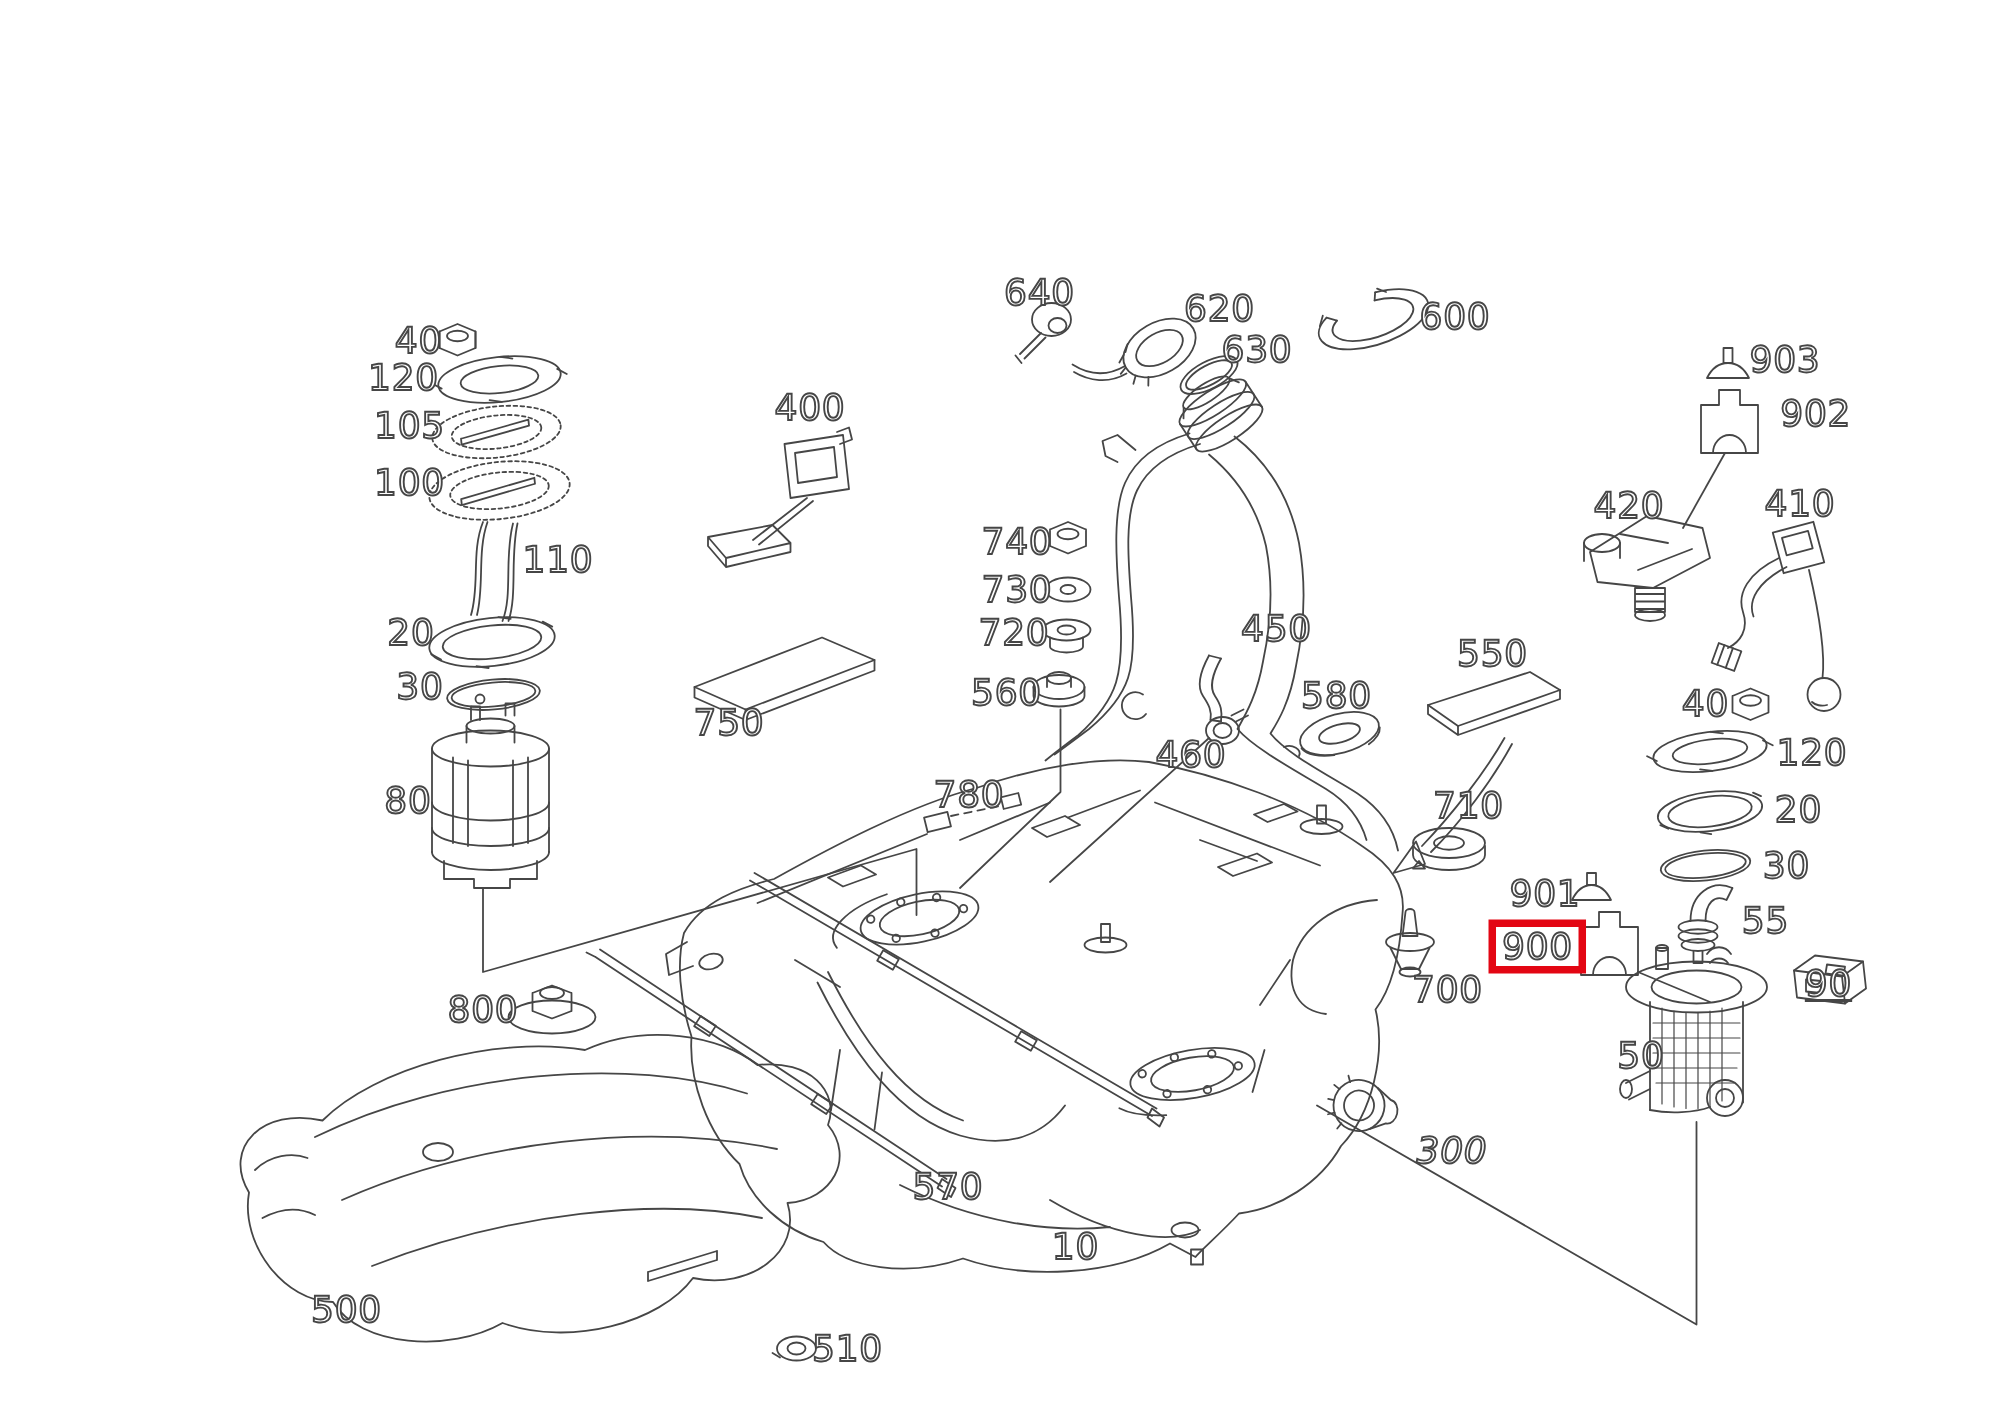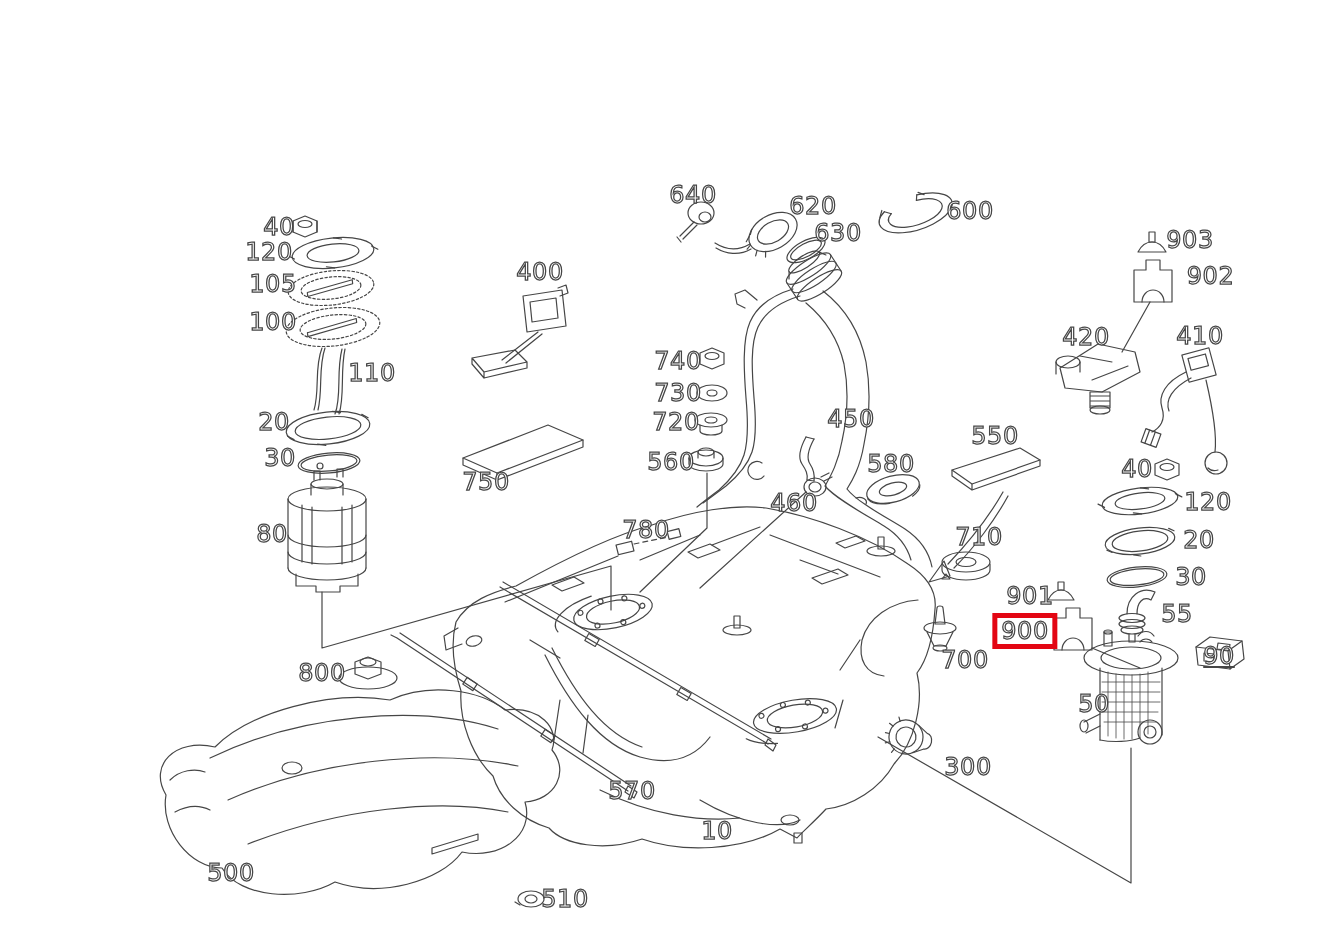--- a/index.html
+++ b/index.html
@@ -407,21 +407,21 @@
       <div class="part-label" style="left: 678px; top: 361px;">740</div>
       <div class="part-label" style="left: 678px; top: 393px;">730</div>
       <div class="part-label" style="left: 676px; top: 422px;">720</div>
       <div class="part-label" style="left: 671px; top: 462px;">560</div>
       <div class="part-label" style="left: 810px; top: 419px; margin-left: 41px;">450</div>
       <div class="part-label" style="left: 794px; top: 503px;">460</div>
       <div class="part-label" style="left: 891px; top: 464px;">580</div>
       <div class="part-label" style="left: 995px; top: 436px;">550</div>
       <div class="part-label" style="left: 979px; top: 537px;">710</div>
       <div class="part-label" style="left: 965px; top: 660px;">700</div>
-      <div class="part-label" style="left: 968px; top: 767px;">300</div>
+      <div class="part-label" style="left: 968px; top: 767px; font-style: italic;">300</div>
       <div class="part-label" style="left: 717px; top: 831px;">10</div>
       <div class="part-label" style="left: 1030px; top: 596px;">901</div>
       <div class="part-label highlighted" style="left: 1025px; top: 631px;">900</div>
       <div class="part-label" style="left: 1190px; top: 240px;">903</div>
       <div class="part-label" style="left: 1195px; top: 276px; padding-left: 31px;">902</div>
       <div class="part-label" style="left: 1086px; top: 337px;">420</div>
       <div class="part-label" style="left: 1200px; top: 336px;">410</div>
       <div class="part-label" style="left: 1137px; top: 469px;">40</div>
       <div class="part-label" style="left: 1208px; top: 502px;">120</div>
       <div class="part-label" style="left: 1199px; top: 540px;">20</div>

